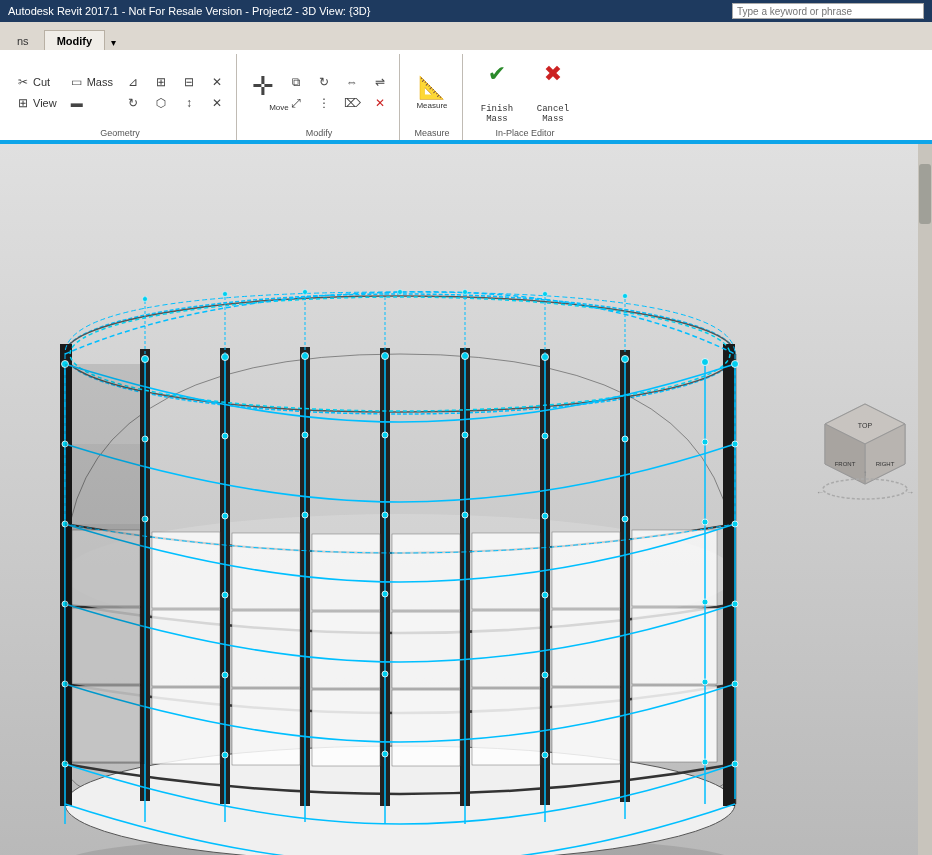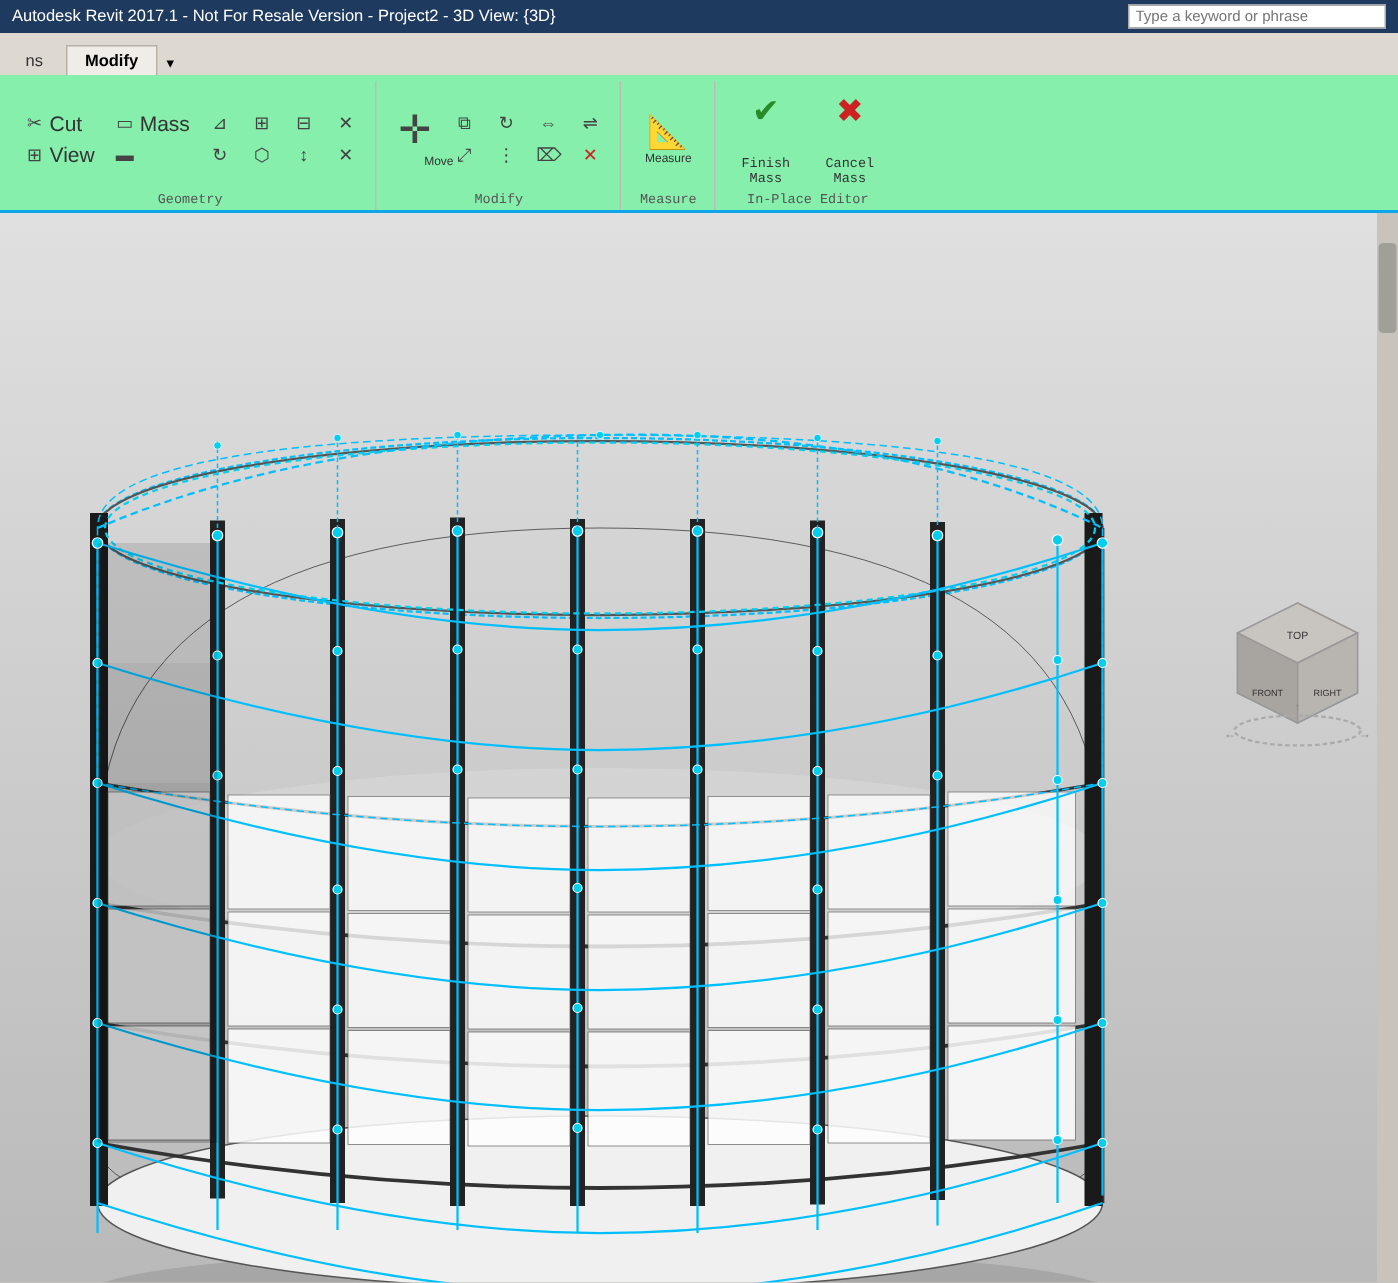--- a/index.html
+++ b/index.html
@@ -17,30 +17,30 @@
       font-size: 11px;
     }
     #titlebar-search {
       display: flex;
       align-items: center;
     }
     #titlebar-search input {
       background: white;
       border: 1px solid #aaa;
       height: 16px;
-      width: 172px;
+      width: 192px;
       font-size: 10px;
       padding: 0 4px;
       color: #888;
     }
 
     
     #ribbon {
-      background: #86efac;
-      border-bottom: 2px solid #0ea5e9;
+      background: #ffffff;
+      border-bottom: 4px solid #0ea5e9;
     }
 
     
     #ribbon-tabs {
       height: 28px;
       background: #ddd8d0;
       display: flex;
       align-items: flex-end;
       padding-left: 4px;
     }
@@ -87,21 +87,20 @@
       flex: 1;
       align-items: center;
     }
 
     .ribbon-group-label {
       font-size: 9px;
       color: #555;
       margin-top: auto;
       padding-bottom: 2px;
       text-align: center;
-      font-family: Liberation Mono, monospace;
     }
 
     
     .tool-btn {
       display: flex;
       flex-direction: column;
       align-items: center;
       justify-content: center;
       width: 36px;
       height: 56px;
@@ -127,21 +126,21 @@
       gap: 2px;
       padding: 2px 4px;
       cursor: pointer;
       border: 1px solid transparent;
       background: transparent;
       border-radius: 2px;
       height: 20px;
       white-space: nowrap;
     }
     .tool-btn-small-icon { font-size: 12px; color: #444; width: 16px; text-align: center; }
-    .tool-btn-small-label { font-size: 14px; color: #333; }
+    .tool-btn-small-label { font-size: 11px; color: #333; }
 
     .tool-col {
       display: flex;
       flex-direction: column;
       gap: 1px;
       justify-content: center;
     }
 
     
     .measure-btn {

